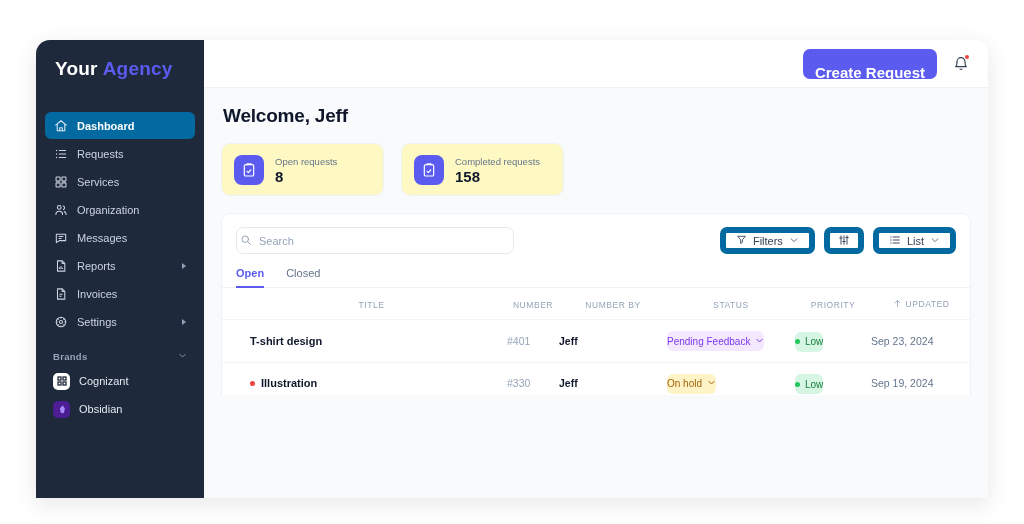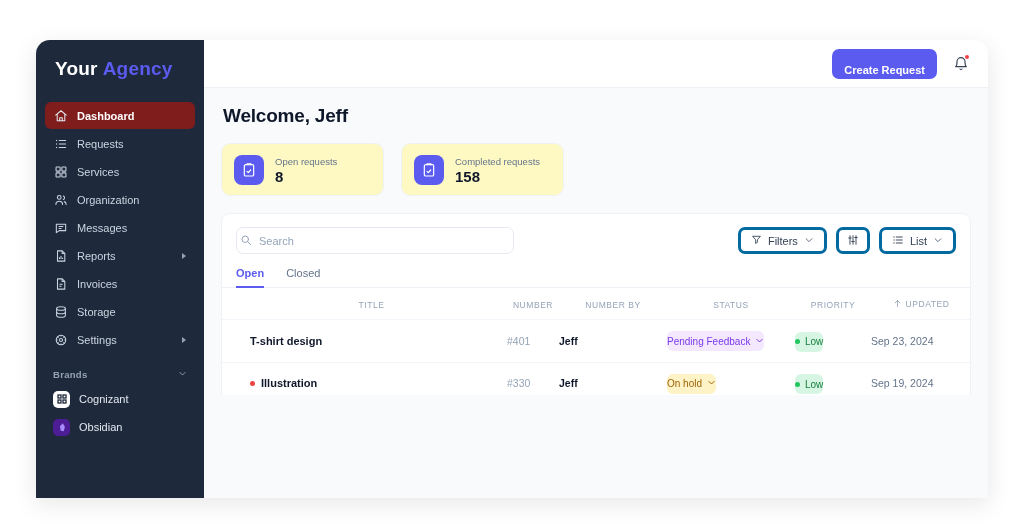--- a/index.html
+++ b/index.html
@@ -43,21 +43,21 @@
   .nav-item {
     display: flex; align-items: center;
     height: 27px;
     padding: 0 8px;
     border-radius: 6px;
     font-size: 11px;
     color: #cbd5e1;
     position: relative;
     cursor: pointer;
   }
-  .nav-item.active { background: #7f1d1d; color: #ffffff; font-weight: 700; }
+  .nav-item.active { background: #0369a1; color: #ffffff; font-weight: 700; margin-top: 10px; }
   .nav-item .ico {
     width: 15px; height: 15px; margin-right: 9px;
     display: inline-flex; align-items: center; justify-content: center;
     flex: 0 0 15px;
   }
   .nav-item .ico svg { width: 14px; height: 14px; display: block; }
   .nav-label { white-space: nowrap; }
   .caret-right {
     position: absolute; right: 9px; top: 50%; transform: translateY(-50%);
     width: 0; height: 0;
@@ -96,21 +96,21 @@
     height: 48px; background: #ffffff;
     border-bottom: 1px solid #eef2f7;
     display: flex; align-items: center; justify-content: flex-end;
     padding-right: 17px; gap: 14px;
     flex: 0 0 48px;
   }
   .btn-create {
     background: #5b5bf0; color: #fff;
     border: none; border-radius: 7px;
     height: 25px; padding: 15px 12px;
-    font-size: 11px; font-weight: 700;
+    font-size: 15px; font-weight: 700;
     font-family: inherit; cursor: pointer;
   }
   .bell-wrap { position: relative; width: 20px; height: 20px; cursor: pointer; display:flex; align-items:center; justify-content:center;}
   .bell-dot {
     position: absolute; top: 1px; right: 2px;
     width: 4px; height: 4px; border-radius: 50%; background: #ef4444;
   }
   .content { flex: 1; padding: 0 17px; overflow: hidden; }
   .page-title {
     font-size: 19px; font-weight: 700; color: #0f172a;
@@ -148,21 +148,21 @@
     display: flex; align-items: center; padding: 0 3px; gap: 7px;
     background: #fff;
   }
   .search-box input {
     border: none; outline: none; font-size: 11px; color: #334155;
     font-family: inherit; width: 100%; background: transparent;
   }
   .search-box input::placeholder { color: #94a3b8; }
   .tools { display: flex; align-items: center; gap: 9px; }
   .tool-btn {
-    height: 27px; border: 3px solid #0369a1; border-radius: 7px;
+    height: 27px; border: 6px solid #0369a1; border-radius: 7px;
     background: #fff; display: flex; align-items: center; gap: 6px;
     padding: 0 10px; font-size: 11px; color: #334155; cursor: pointer;
     font-family: inherit;
   }
   .tool-btn.icon-only { padding: 0 8px; }
 
   .tabs { display: flex; gap: 22px; padding: 0 14px; margin-top: 13px; border-bottom: 1px solid #eef2f7; }
   .tab {
     font-size: 11px; color: #64748b; padding-bottom: 7px;
     border-bottom: 2px solid transparent; cursor: pointer; margin-bottom: -1px;
@@ -283,30 +283,20 @@
         <span class="ico">
             <svg viewBox="0 0 24 24" fill="none" stroke="#cbd5e1" stroke-width="1.8" stroke-linejoin="round">
               <path d="M6 3.2h8l4.5 4.5v13.1H6z"></path>
               <path d="M14 3.2v4.5h4.5"></path>
               <path d="M9.3 12.5h5.4M9.3 16h3.6"></path>
             </svg>
           </span>
         <span class="nav-label">Invoices</span>
       </div>
 
-      <div class="nav-item">
-        <span class="ico">
-            <svg viewBox="0 0 24 24" fill="none" stroke="#cbd5e1" stroke-width="1.8">
-              <ellipse cx="12" cy="6" rx="7.5" ry="3"></ellipse>
-              <path d="M4.5 6v6c0 1.7 3.4 3 7.5 3s7.5-1.3 7.5-3V6"></path>
-              <path d="M4.5 12v6c0 1.7 3.4 3 7.5 3s7.5-1.3 7.5-3v-6"></path>
-            </svg>
-          </span>
-        <span class="nav-label">Storage</span>
-      </div>
 
       <div class="nav-item">
         <span class="ico">
             <svg viewBox="0 0 24 24" fill="none" stroke="#cbd5e1" stroke-width="1.8">
               <circle cx="12" cy="12" r="8.2"></circle>
               <circle cx="12" cy="12" r="2.7"></circle>
               <path d="M12 3.8v2.4M12 17.8v2.4M3.8 12h2.4M17.8 12h2.4M6.2 6.2l1.7 1.7M16.1 16.1l1.7 1.7M17.8 6.2l-1.7 1.7M7.9 16.1l-1.7 1.7"></path>
             </svg>
           </span>
         <span class="nav-label">Settings</span>

